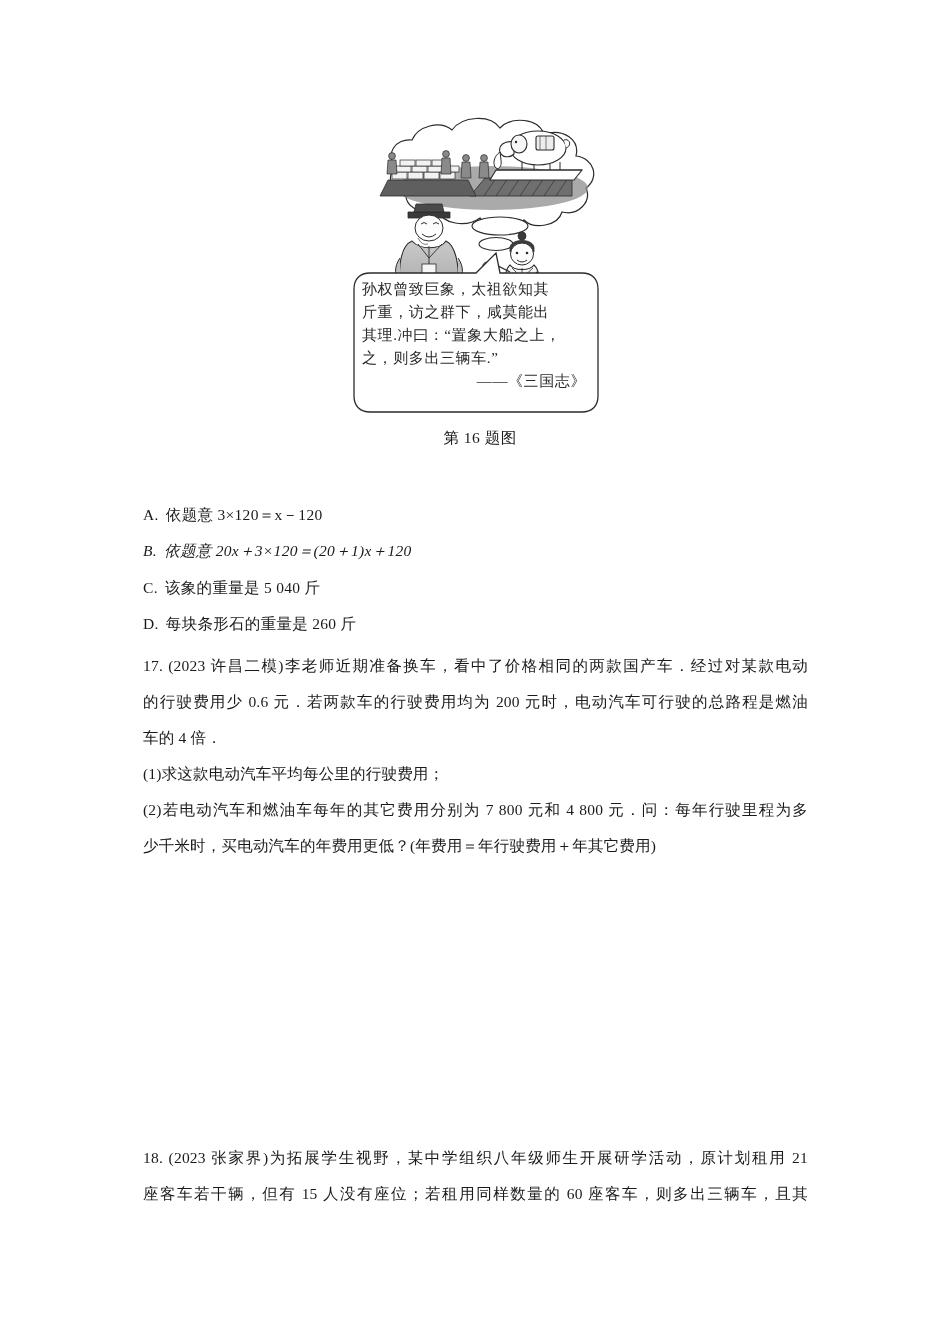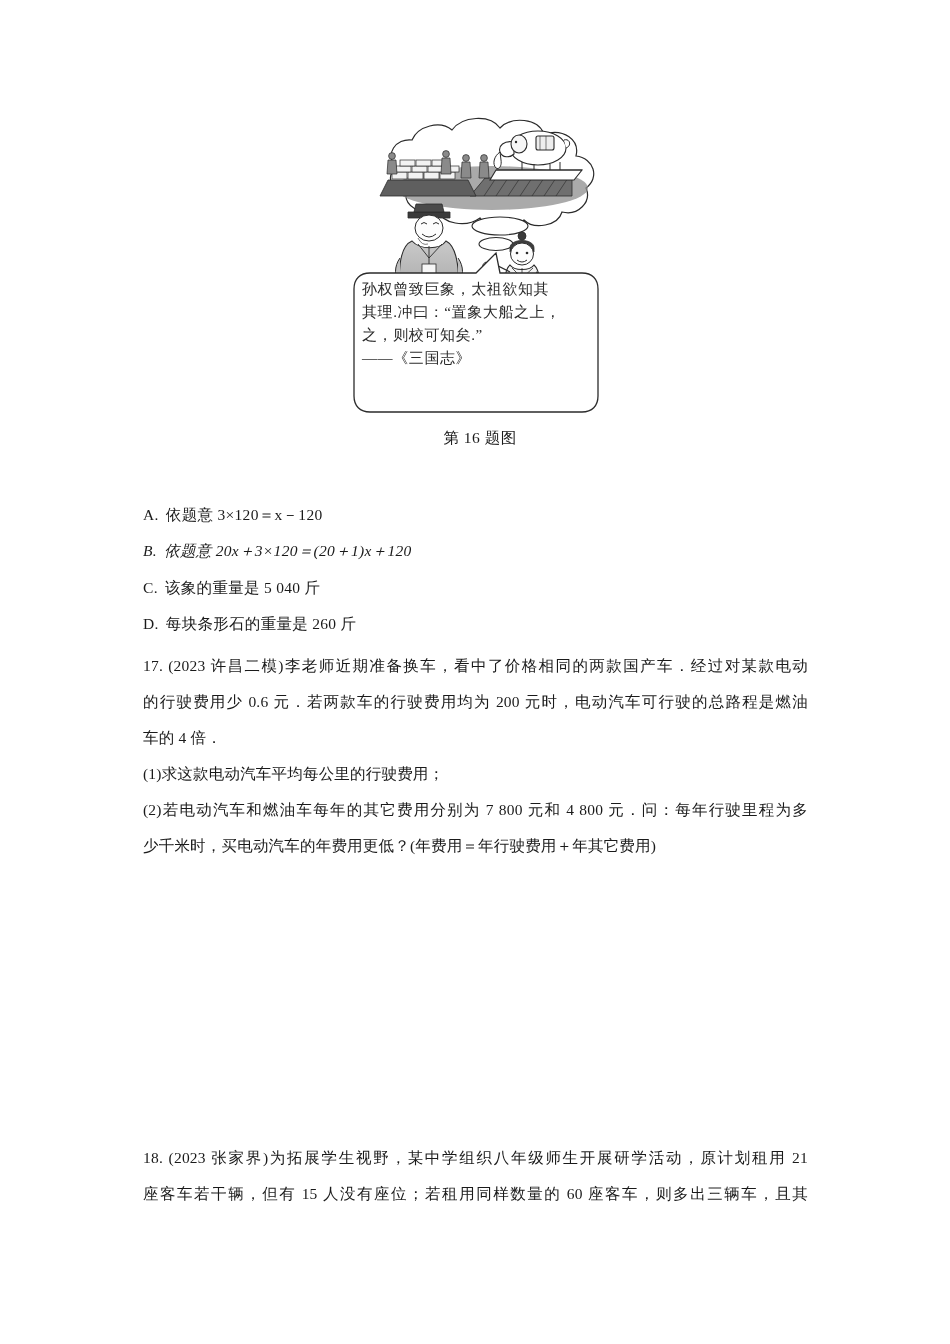--- a/index.html
+++ b/index.html
@@ -249,23 +249,24 @@
                  C60,304 54,298 54,288
                  L54,181
                  C54,171 60,165 70,165 Z" fill="#ffffff" stroke="#2b2b2b" stroke-width="1.3"></path>
       </g>
     </svg>
 
     <div style="position:absolute; left:62px; top:170px; width:228px;
                 font-size:15px; line-height:23px; letter-spacing:0.6px;
                 color:#2a2a2a; font-family:'Liberation Serif','DejaVu Serif',serif;">
       <div>孙权曾致巨象，太祖欲知其</div>
+      <div>斤重，访之群下，咸莫能出</div>
       <div>其理.冲曰：“置象大船之上，</div>
-      <div>之，则校可知矣.”</div>
-      <div style="padding-right:4px;">——《三国志》</div>
+      <div>之，则多出三辆车.”</div>
+      <div style="text-align:right; padding-right:4px;">——《三国志》</div>
     </div>
   </div>
 
   <div class="fig-caption">第 16 题图</div>
 
   <div class="opt" style="top:470px;">
     <span>A.</span>
     <span class="sp"></span>
     <span>依题意 3×120＝x－120</span>
   </div>

